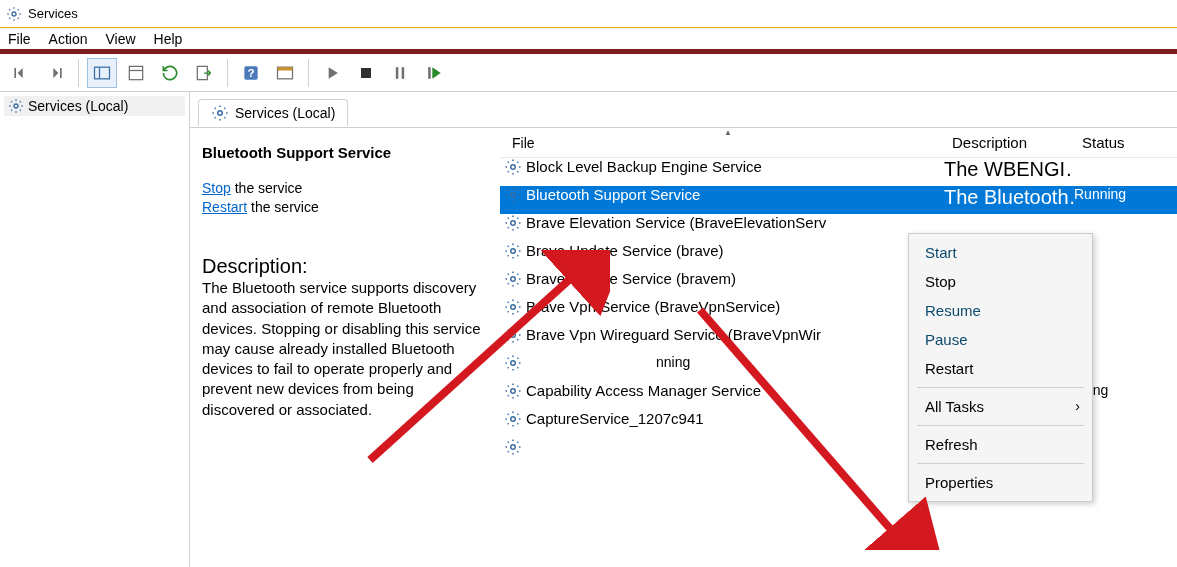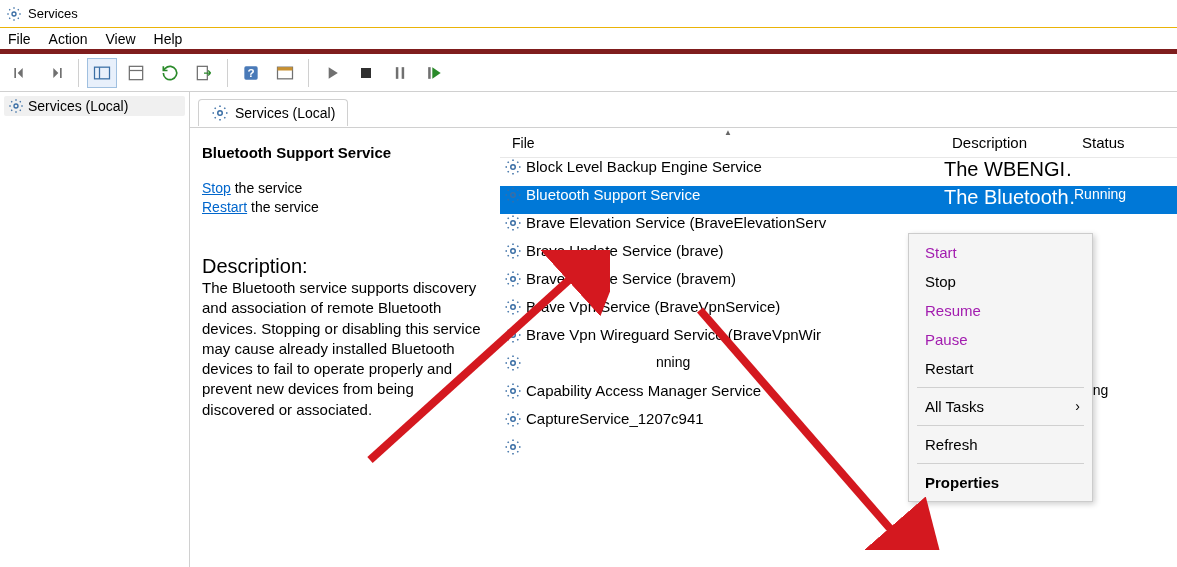--- a/index.html
+++ b/index.html
@@ -46,22 +46,22 @@
 
 .svc-row { display: flex; align-items: flex-start; height: 28px; padding-left: 4px; }
 .svc-row .icon { width: 18px; height: 18px; margin-right: 4px; flex-shrink:0;}
 .svc-row .name { width: 418px; font-size: 15px; white-space: nowrap; overflow:hidden;}
 .svc-row .desc { width: 130px; font-size: 20px; white-space: nowrap; overflow: hidden; }
 .svc-row .status { width: 100px; font-size: 14px; }
 .svc-row.selected { background: #0078d7; color: #fff; }
 
 .ctx-menu { position: absolute; background: #f5f5f5; border: 1px solid #ccc; box-shadow: 2px 2px 6px rgba(0,0,0,0.2); width: 185px; padding: 4px 2px; z-index: 10; }
 .ctx-item { padding: 6px 14px; font-size: 15px; cursor: default; position:relative;}
-.ctx-item.disabled { color: #a21caf; }
-.ctx-item.bold { font-weight: 700; }
+.ctx-item.disabled { color: #0c4a6e; }
+.ctx-item.bold { font-weight: 400; }
 .ctx-sep { height: 1px; background: #d0d0d0; margin: 4px 6px; }
 .ctx-sub::after { content: "›"; position:absolute; right:10px; font-size:14px;}
 
 .gear-icon svg { stroke: #3a6ea5; }
 
 .arrow-anno { position: absolute; z-index: 20; pointer-events: none; }
 </style>
 </head>
 <body>
 

